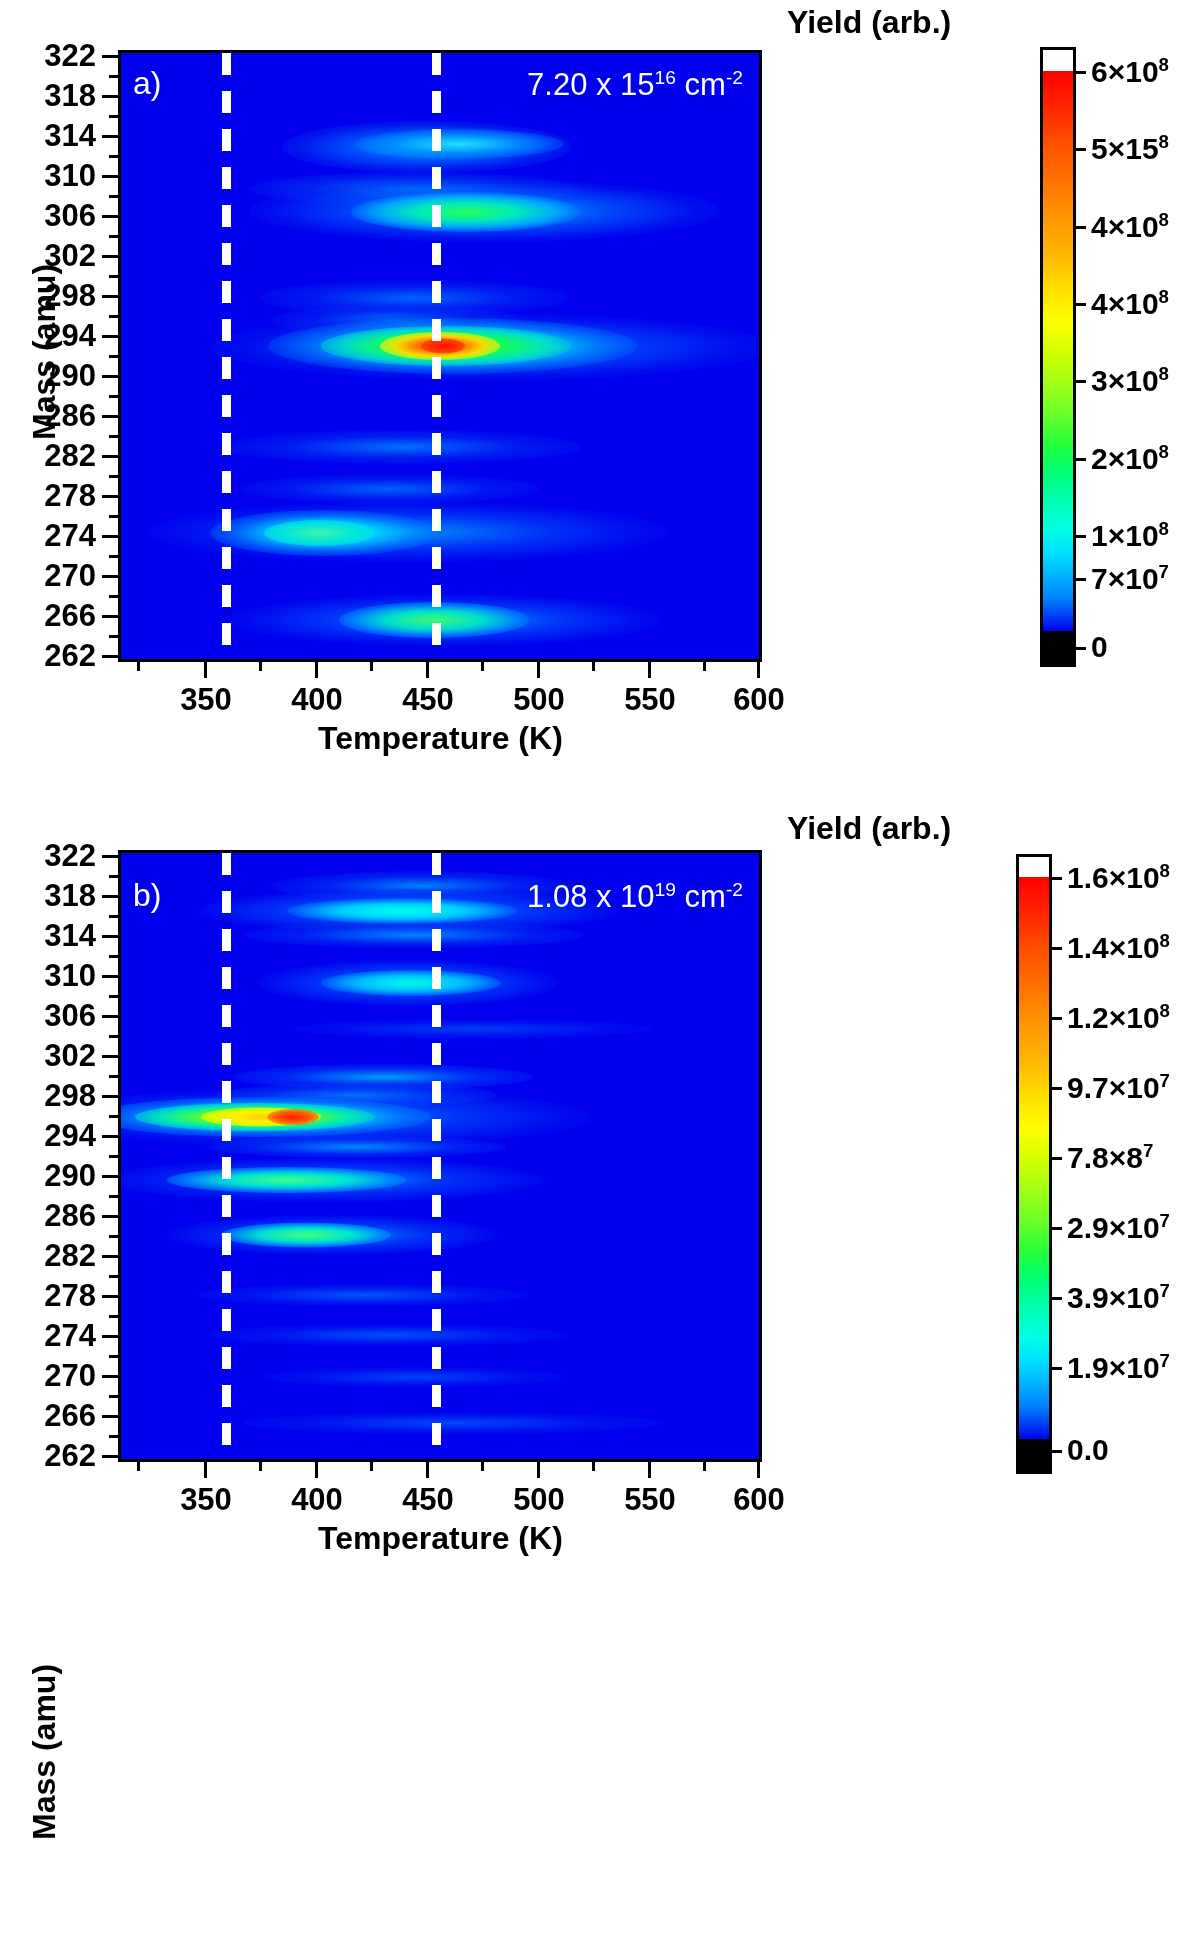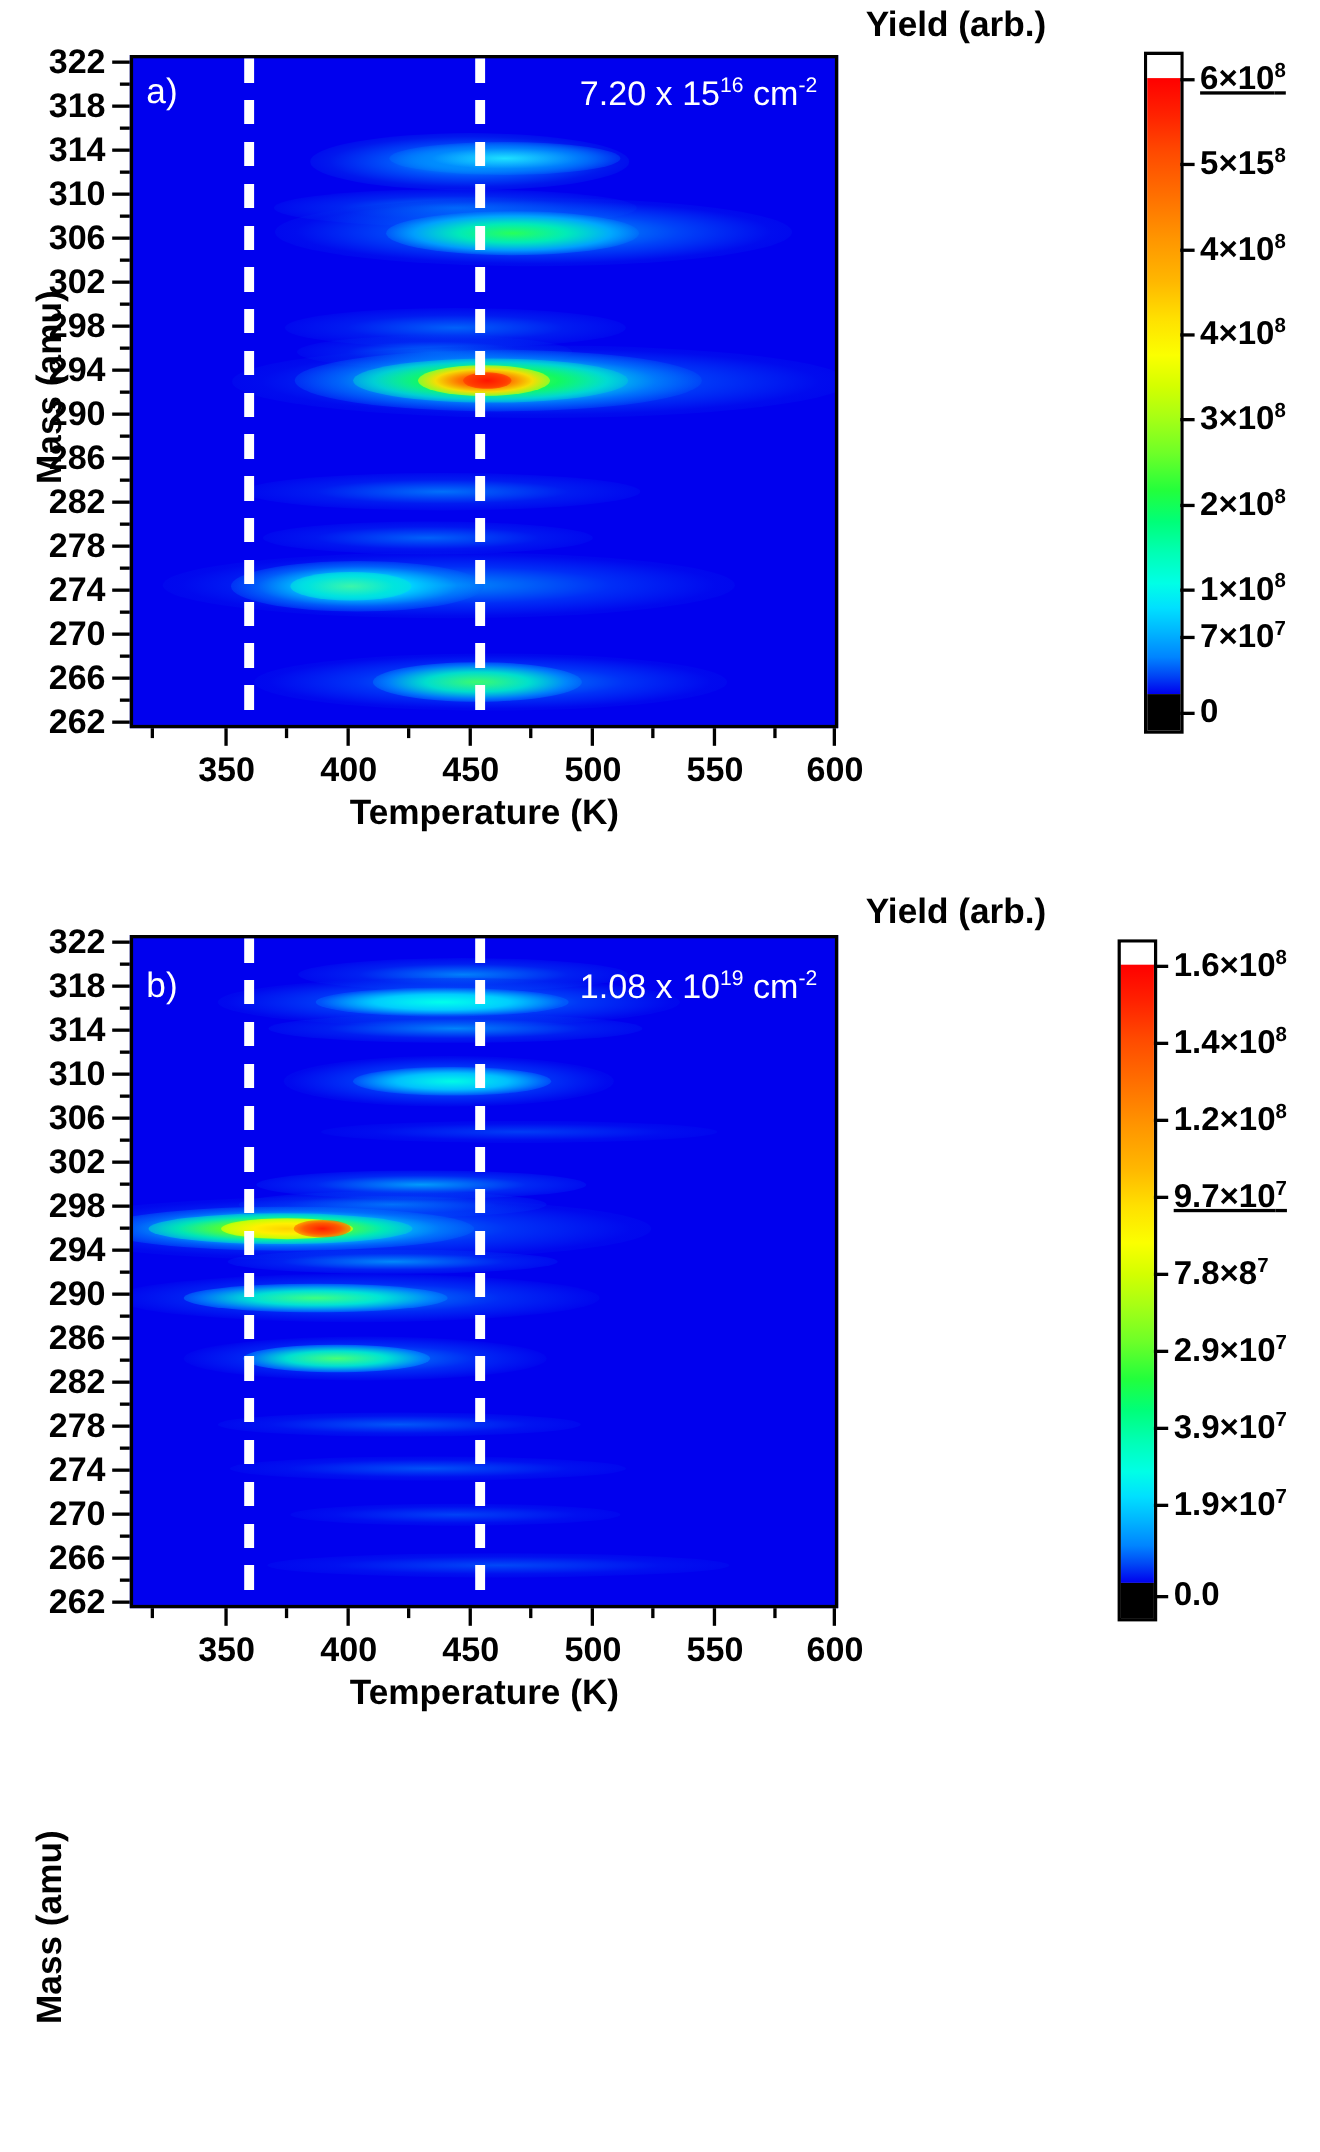--- a/index.html
+++ b/index.html
@@ -198,21 +198,21 @@
       <div class="cbtick" style="top:3.4%;"></div>
       <div class="cbtick" style="top:16.0%;"></div>
       <div class="cbtick" style="top:28.6%;"></div>
       <div class="cbtick" style="top:41.2%;"></div>
       <div class="cbtick" style="top:53.8%;"></div>
       <div class="cbtick" style="top:66.4%;"></div>
       <div class="cbtick" style="top:79.0%;"></div>
       <div class="cbtick" style="top:86.0%;"></div>
       <div class="cbtick" style="top:97.3%;"></div>
 
-      <div class="cblab" style="top:3.4%;text-decoration:underline;">
+      <div class="cblab" style="top:3.4%;">
         <span>6×10</span><sup>8</sup></div>
       <div class="cblab" style="top:16.0%;">
         <span>5×15</span><sup>8</sup></div>
       <div class="cblab" style="top:28.6%;">
         <span>4×10</span><sup>8</sup></div>
       <div class="cblab" style="top:41.2%;">
         <span>4×10</span><sup>8</sup></div>
       <div class="cblab" style="top:53.8%;">
         <span>3×10</span><sup>8</sup></div>
       <div class="cblab" style="top:66.4%;">
@@ -390,21 +390,21 @@
       <div class="cbtick" style="top:71.6%;"></div>
       <div class="cbtick" style="top:83.0%;"></div>
       <div class="cbtick" style="top:96.6%;"></div>
 
       <div class="cblab" style="top:3.2%;">
         <span>1.6×10</span><sup>8</sup></div>
       <div class="cblab" style="top:14.6%;">
         <span>1.4×10</span><sup>8</sup></div>
       <div class="cblab" style="top:26.0%;">
         <span>1.2×10</span><sup>8</sup></div>
-      <div class="cblab" style="top:37.4%;text-decoration:underline;">
+      <div class="cblab" style="top:37.4%;">
         <span>9.7×10</span><sup>7</sup></div>
       <div class="cblab" style="top:48.8%;">
         <span>7.8×8</span><sup>7</sup></div>
       <div class="cblab" style="top:60.2%;">
         <span>2.9×10</span><sup>7</sup></div>
       <div class="cblab" style="top:71.6%;">
         <span>3.9×10</span><sup>7</sup></div>
       <div class="cblab" style="top:83.0%;">
         <span>1.9×10</span><sup>7</sup></div>
       <div class="cblab" style="top:96.6%;">0.0</div>

